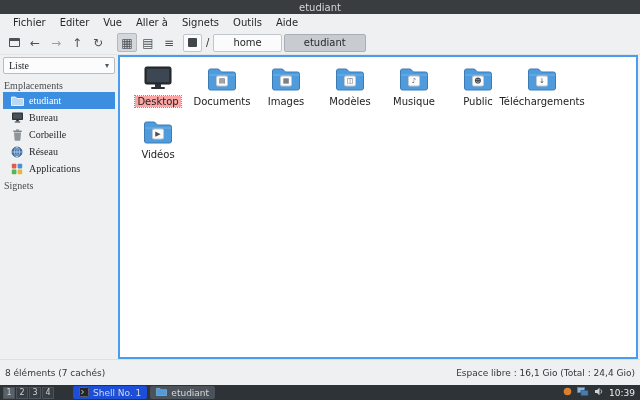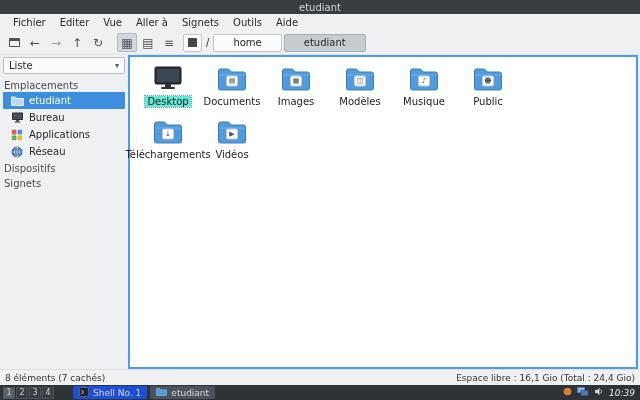--- a/index.html
+++ b/index.html
@@ -23,48 +23,48 @@
   .newwin-glyph { width:11px; height:9px; border:1px solid #4c5156; border-top:3px solid #4c5156; border-radius:1px; }
   .pathbar { display:flex; align-items:center; gap:2px; margin-left:3px; }
   .root-btn { width:19px; height:18px; border:1px solid #c2c6ca; background:#fbfbfb; border-radius:2px; display:flex; align-items:center; justify-content:center; }
   .root-glyph { width:9px; height:9px; background:#41464b; border-radius:1px; }
   .path-sep { padding:0 2px; }
   .crumb { height:18px; padding:0 19px; border:1px solid #c2c6ca; background:#fbfbfb; border-radius:2px; display:flex; align-items:center; }
   .crumb.active { background:#c8ccd1; border-color:#a9afb4; }
 
   
   .main { flex:1; display:flex; min-height:0; padding-right:2px; }
-  .sidebar { width:128px; flex:0 0 auto; padding:2px 3px; display:flex; flex-direction:column; }
+  .sidebar { width:118px; flex:0 0 auto; padding:2px 3px; display:flex; flex-direction:column;font-family:Liberation Serif, serif; }
   .combo { height:17px; border:1px solid #b8bcc0; border-radius:2px; background:#fcfcfc; display:flex; align-items:center; justify-content:space-between; padding:0 5px; margin-bottom:3px; }
   .combo-arrow { font-size:8px; color:#55595d; }
   .side-header { color:#4a4d50; padding:3px 1px 1px 1px; }
   .side-item { display:flex; align-items:center; gap:5px; height:17px; padding-left:7px; }
   .side-item.selected { background:#3d8ee0; color:#fff; }
   .side-icon { width:14px; display:flex; justify-content:center; flex:0 0 auto; }
 
   
   .fileview { flex:1; background:#ffffff; border:2px solid #4a9ded; padding:4px 56px 4px 6px; display:flex; flex-wrap:wrap; align-content:flex-start; min-width:0; }
   .file { width:64px; height:53px; display:flex; flex-direction:column; align-items:center; padding-top:4px; }
   .ficon { position:relative; height:28px; display:flex; align-items:center; justify-content:center; }
   .emblem { position:absolute; left:50%; top:58%; transform:translate(-50%,-50%); width:12px; height:11px; background:#fdfdfd; border:1px solid #c6c8ca; border-radius:2px; font-size:7px; line-height:9px; text-align:center; color:#4a4e52; }
   .flabel { margin-top:3px; white-space:nowrap; padding:0 2px; color:#222; }
-  .file.selected .flabel { background:#5eead4; outline:1px dotted #5a9fd4; }
-
-  
-  .statusbar { height:16px; flex:0 0 auto; display:flex; justify-content:space-between; align-items:center; padding:0 5px; font-size:9px; color:#33363a; background:#eff0f1; border-top:1px solid #dddfe1; }
+  .file.selected .flabel { background:#fca5a5; outline:1px dotted #5a9fd4; }
+
+  
+  .statusbar { height:26px; flex:0 0 auto; display:flex; justify-content:space-between; align-items:center; padding:0 5px; font-size:9px; color:#33363a; background:#eff0f1; border-top:1px solid #dddfe1; }
 
   
   .taskbar { height:15px; flex:0 0 auto; background:#2e3338; display:flex; align-items:center; padding:0 3px; gap:3px; color:#d7d9da; font-size:9px; }
   .pager { display:flex; gap:1px; }
   .ws { width:12px; height:12px; background:#373d43; border:1px solid #4d535a; color:#ced1d4; display:flex; align-items:center; justify-content:center; font-size:8px; }
   .ws.active { background:#596169; }
   .task { height:13px; display:flex; align-items:center; gap:4px; padding:0 6px; background:#1d4ed8; border-radius:2px; }
   .task.first { margin-left:16px; }
   .task.active { background:#4b525a; }
-  .tray { margin-left:auto; display:flex; align-items:center; gap:5px; padding-right:2px;font-style:italic; }
+  .tray { margin-left:auto; display:flex; align-items:center; gap:5px; padding-right:2px; }
   .clock { color:#eceded; }
 </style>
 </head>
 <body>
 
 <div class="window">
 
   <div class="titlebar">
     <span>etudiant</span>
   </div>
@@ -143,46 +143,55 @@
           <svg width="13" height="11" viewBox="0 0 13 11">
               <rect x="1" y="0.5" width="11" height="7.5" rx="0.8" fill="#2e3338"></rect>
               <rect x="2.2" y="1.7" width="8.6" height="5" fill="#49525c"></rect>
               <rect x="5.2" y="8" width="2.6" height="1.4" fill="#2e3338"></rect>
               <rect x="3.6" y="9.4" width="5.8" height="1.1" rx="0.5" fill="#2e3338"></rect>
             </svg>
         </span>
         <span>Bureau</span>
       </div>
 
-
+      <div class="side-item">
+        <span class="side-icon">
+          <svg width="13" height="12" viewBox="0 0 13 12">
+              <rect x="5" y="0.5" width="3" height="1.2" fill="#7c8488"></rect>
+              <rect x="2.2" y="1.6" width="8.6" height="1.4" rx="0.5" fill="#7c8488"></rect>
+              <path d="M3 3.4 h7 l-0.6 7.6 a0.9 0.9 0 0 1 -0.9 0.8 h-4 a0.9 0.9 0 0 1 -0.9 -0.8 z" fill="#8d9599"></path>
+            </svg>
+        </span>
+        <span>Corbeille</span>
+      </div>
+
+
+      <div class="side-item">
+        <span class="side-icon">
+          <svg width="12" height="12" viewBox="0 0 12 12">
+              <circle cx="6" cy="6" r="5" fill="#3b6ea5" stroke="#2c5380" stroke-width="0.8"></circle>
+              <path d="M1 6 h10 M6 1 v10" stroke="#cfe3f5" stroke-width="0.7" fill="none"></path>
+              <ellipse cx="6" cy="6" rx="2.4" ry="4.8" stroke="#cfe3f5" stroke-width="0.7" fill="none"></ellipse>
+            </svg>
+        </span>
+        <span>Réseau</span>
+      </div>
 
       <div class="side-item">
         <span class="side-icon">
           <svg width="12" height="12" viewBox="0 0 12 12">
               <rect x="0.8" y="0.8" width="4.6" height="4.6" rx="0.8" fill="#e05c4b"></rect>
               <rect x="6.6" y="0.8" width="4.6" height="4.6" rx="0.8" fill="#4a90d9"></rect>
               <rect x="0.8" y="6.6" width="4.6" height="4.6" rx="0.8" fill="#55b558"></rect>
               <rect x="6.6" y="6.6" width="4.6" height="4.6" rx="0.8" fill="#e8b830"></rect>
             </svg>
         </span>
         <span>Applications</span>
       </div>
 
-      <div class="side-item">
-        <span class="side-icon">
-          <svg width="12" height="12" viewBox="0 0 12 12">
-              <circle cx="6" cy="6" r="5" fill="#3b6ea5" stroke="#2c5380" stroke-width="0.8"></circle>
-              <path d="M1 6 h10 M6 1 v10" stroke="#cfe3f5" stroke-width="0.7" fill="none"></path>
-              <ellipse cx="6" cy="6" rx="2.4" ry="4.8" stroke="#cfe3f5" stroke-width="0.7" fill="none"></ellipse>
-            </svg>
-        </span>
-        <span>Réseau</span>
-      </div>
-
-      <div class="side-header">Dispositifs</div>
       <div class="side-header">Signets</div>
     </div>
 
     <div class="fileview">
 
       <div class="file selected">
         <div class="ficon">
           <svg width="30" height="26" viewBox="0 0 30 26">
               <rect x="2" y="1" width="26" height="17" rx="1.5" fill="#2d3136" stroke="#1b1e21"></rect>
               <rect x="4" y="3" width="22" height="13" fill="#3d4653"></rect>

